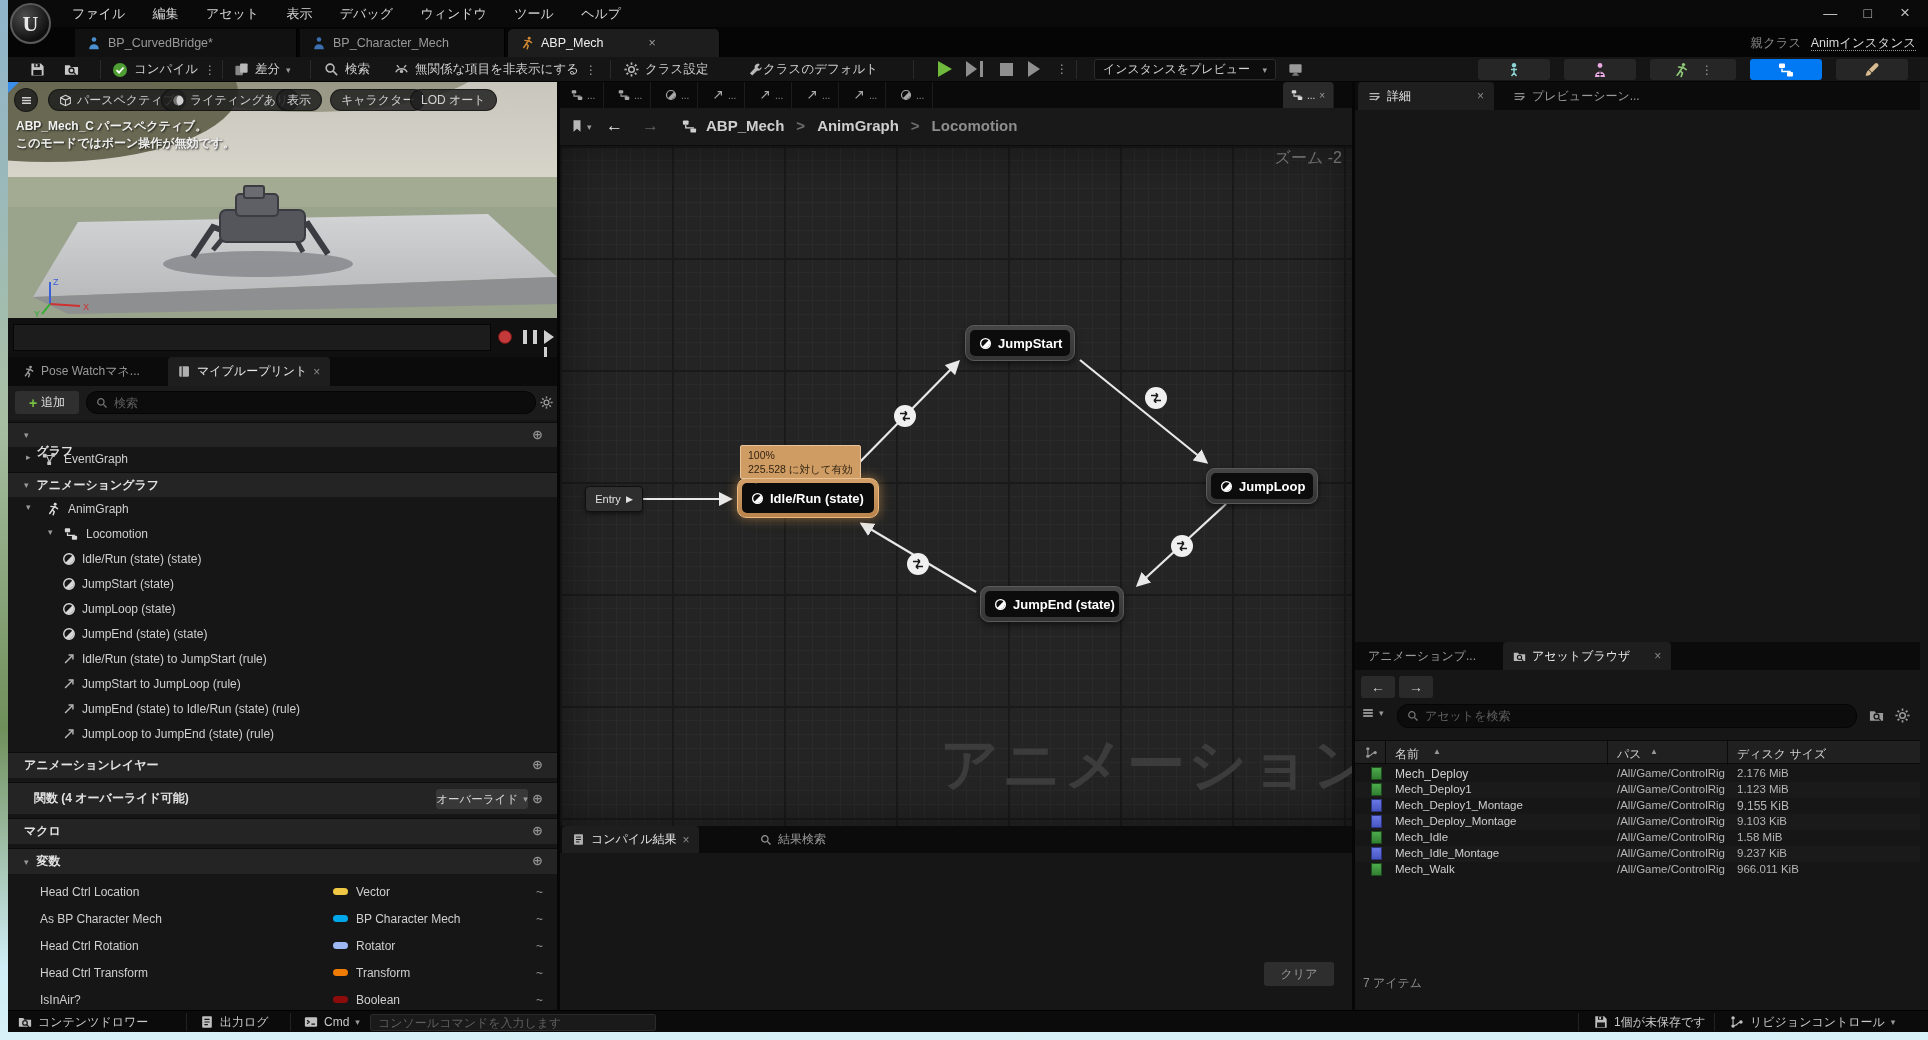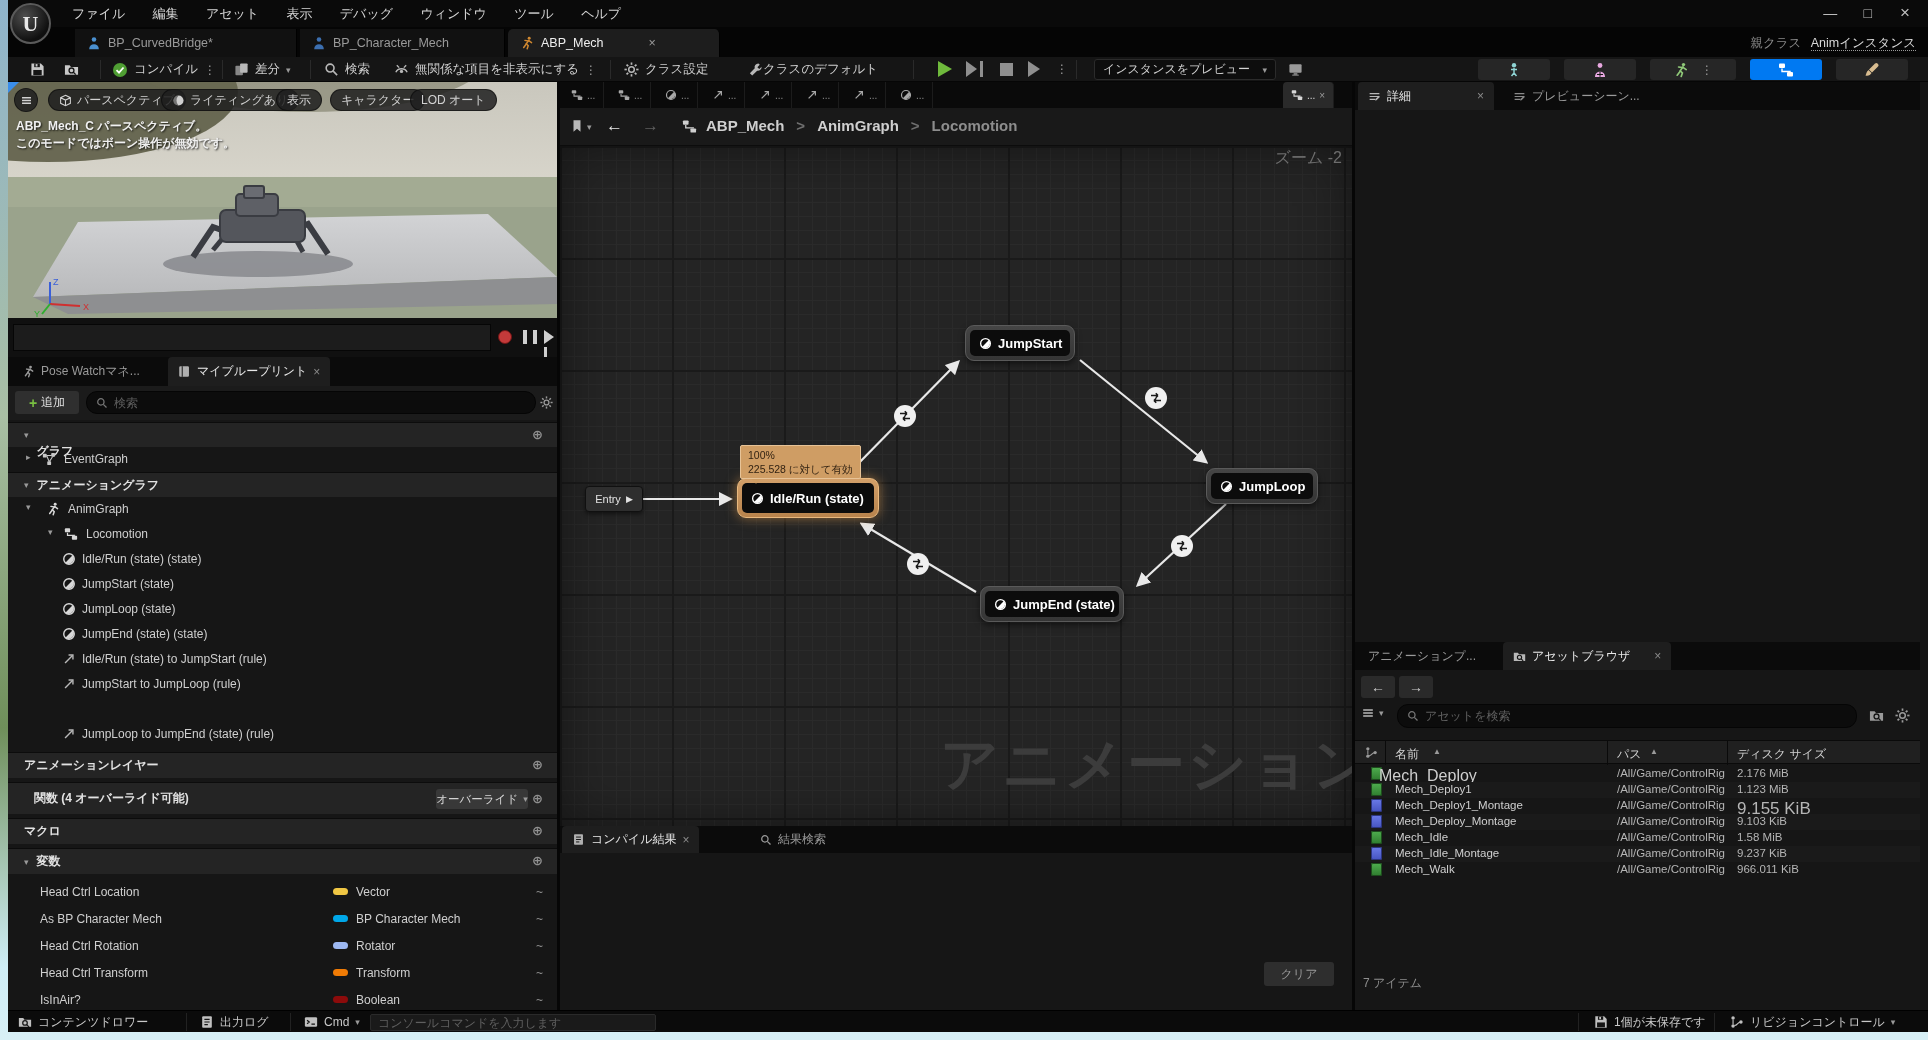--- a/index.html
+++ b/index.html
@@ -538,20 +538,26 @@
           <use href="#i-state"></use>
         </svg>
     <span style="left:74px;">JumpEnd (state) (state)</span>
   </div>
   <div class="tree-row" style="top:590px;">
     <svg class="ic abs" style="left:54px;top:5px;color:#b8b8b8" width="14" height="14">
           <use href="#i-rule"></use>
         </svg>
     <span style="left:74px;">JumpStart to JumpLoop (rule)</span>
   </div>
+  <div class="tree-row" style="top:615px;">
+    <svg class="ic abs" style="left:54px;top:5px;color:#b8b8b8" width="14" height="14">
+          <use href="#i-rule"></use>
+        </svg>
+    <span style="left:74px;">JumpEnd (state) to Idle/Run (state) (rule)</span>
+  </div>
   <div class="tree-row" style="top:640px;">
     <svg class="ic abs" style="left:54px;top:5px;color:#b8b8b8" width="14" height="14">
           <use href="#i-rule"></use>
         </svg>
     <span style="left:74px;">JumpLoop to JumpEnd (state) (rule)</span>
   </div>
   <div class="list-header" style="top:670px;height:26px;">
     <span style="margin-left:16px;">アニメーションレイヤー</span>
     <span class="plus-circle">⊕</span>
   </div>
@@ -848,35 +854,35 @@
     <span class="abs" style="left:78px;top:6px;color:#9a9a9a;font-size:8px;">▲</span>
     <div class="abs" style="left:252px;top:0;width:1px;height:24px;background:#0a0a0a;"></div>
     <span class="abs" style="left:262px;top:5px;color:#d2d2d2;">パス</span>
     <span class="abs" style="left:295px;top:6px;color:#9a9a9a;font-size:8px;">▲</span>
     <div class="abs" style="left:372px;top:0;width:1px;height:24px;background:#0a0a0a;"></div>
     <span class="abs" style="left:382px;top:5px;color:#d2d2d2;">ディスク サイズ</span>
   </div>
 
   <div class="abs" style="left:0;top:124px;width:565px;height:16px;">
     <div class="asset-icon seq" style="left:16px;"></div>
-    <span class="abs" style="left:24px;top:1px;font-size:16px;">Mech_Deploy</span>
+    <span class="abs" style="left:40px;top:1px;font-size:12px;">Mech_Deploy</span>
     <span class="abs" style="left:262px;top:1px;font-size:11.5px;color:#b5b5b5;">/All/Game/ControlRig</span>
     <span class="abs" style="left:382px;top:1px;font-size:11.5px;color:#b5b5b5;">2.176 MiB</span>
   </div>
   <div class="abs" style="left:0;top:140px;width:565px;height:16px;background:#1a1a1a;">
     <div class="asset-icon seq" style="left:16px;"></div>
     <span class="abs" style="left:40px;top:1px;font-size:11.5px;">Mech_Deploy1</span>
     <span class="abs" style="left:262px;top:1px;font-size:11.5px;color:#b5b5b5;">/All/Game/ControlRig</span>
     <span class="abs" style="left:382px;top:1px;font-size:11.5px;color:#b5b5b5;">1.123 MiB</span>
   </div>
   <div class="abs" style="left:0;top:156px;width:565px;height:16px;">
     <div class="asset-icon montage" style="left:16px;"></div>
     <span class="abs" style="left:40px;top:1px;font-size:11.5px;">Mech_Deploy1_Montage</span>
     <span class="abs" style="left:262px;top:1px;font-size:11.5px;color:#b5b5b5;">/All/Game/ControlRig</span>
-    <span class="abs" style="left:382px;top:1px;font-size:17px;color:#b5b5b5;">9.155 KiB</span>
+    <span class="abs" style="left:382px;top:1px;font-size:12px;color:#b5b5b5;">9.155 KiB</span>
   </div>
   <div class="abs" style="left:0;top:172px;width:565px;height:16px;background:#1a1a1a;">
     <div class="asset-icon montage" style="left:16px;"></div>
     <span class="abs" style="left:40px;top:1px;font-size:11.5px;">Mech_Deploy_Montage</span>
     <span class="abs" style="left:262px;top:1px;font-size:11.5px;color:#b5b5b5;">/All/Game/ControlRig</span>
     <span class="abs" style="left:382px;top:1px;font-size:11.5px;color:#b5b5b5;">9.103 KiB</span>
   </div>
   <div class="abs" style="left:0;top:188px;width:565px;height:16px;">
     <div class="asset-icon seq" style="left:16px;"></div>
     <span class="abs" style="left:40px;top:1px;font-size:11.5px;">Mech_Idle</span>

